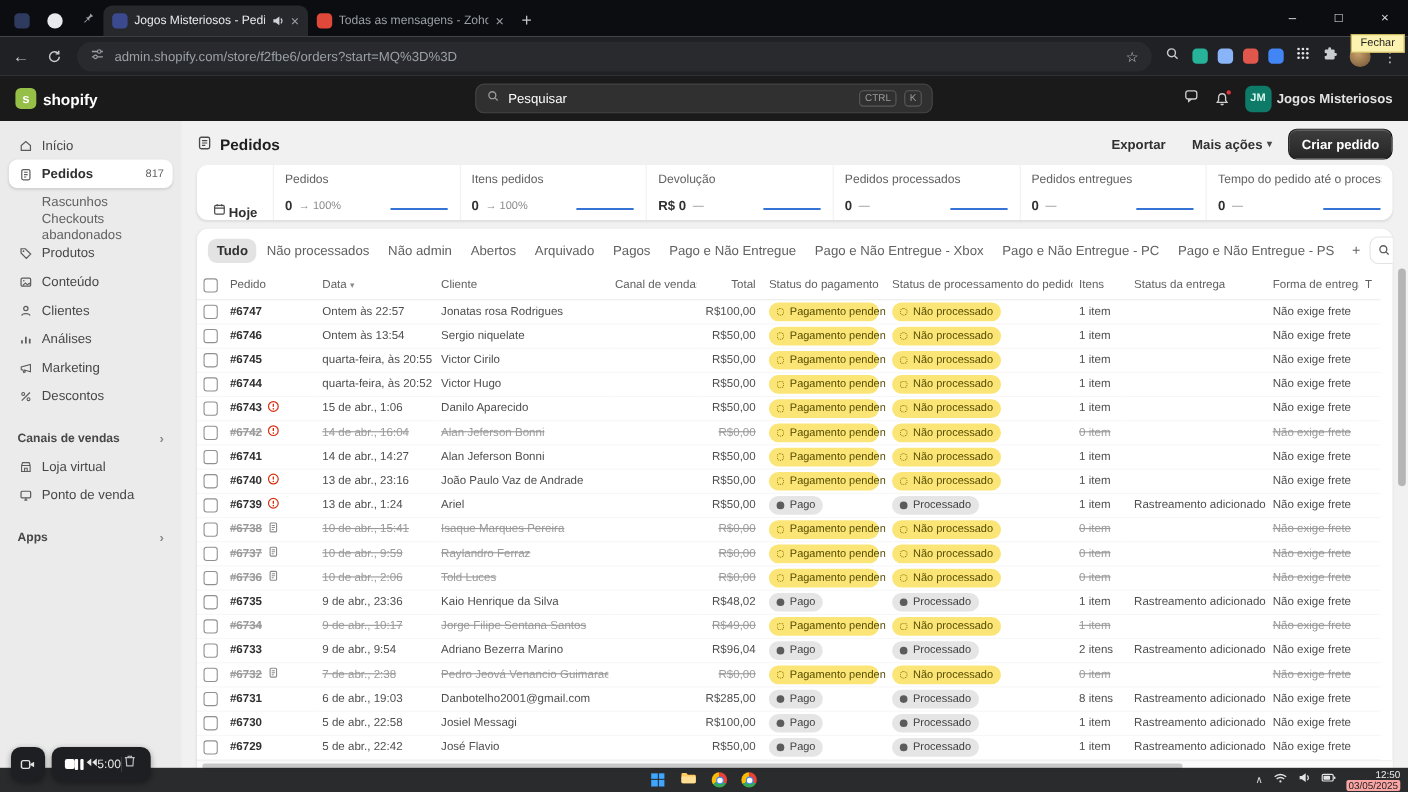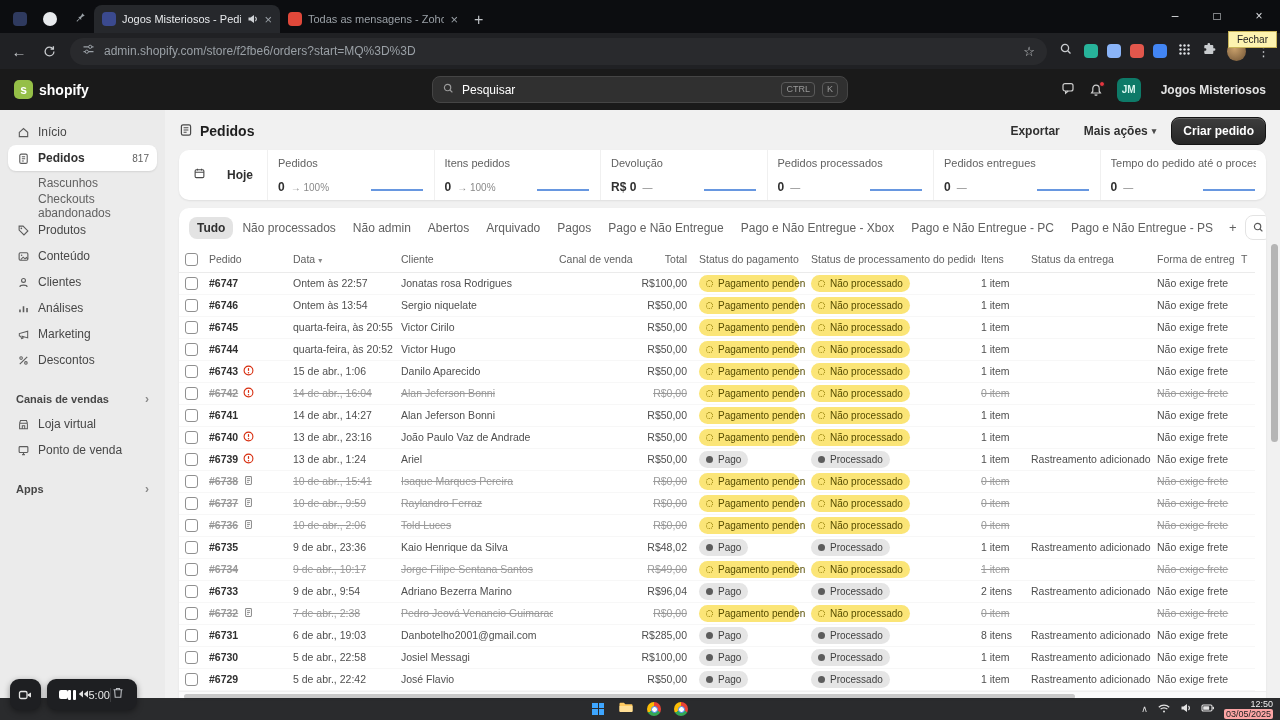--- a/index.html
+++ b/index.html
@@ -36,21 +36,21 @@
   .sh-header{height:41px;background:#1a1a1a;display:flex;align-items:center;padding:0 14px;position:relative}
   .sh-logo{display:flex;align-items:center;gap:6px}
   .bag{width:19px;height:19px;background:#95bf47;border-radius:5px;color:#fff;font-weight:bold;font-size:12px;display:flex;align-items:center;justify-content:center}
   .sh-word{color:#fff;font-size:14px;font-weight:700}
   .sh-search{position:absolute;left:432px;width:416px;height:27px;background:#303030;border:1px solid #454545;border-radius:8px;display:flex;align-items:center;padding:0 9px;gap:7px}
   .sh-search .ph{color:#ffffff;font-size:12px;flex:1}
   .kbd{border:1px solid #5a5a5a;color:#9a9a9a;font-size:9px;border-radius:4px;padding:1px 4px;line-height:11px}
   .sh-right{margin-left:auto;display:flex;align-items:center;gap:14px}
   .bell-wrap{position:relative;display:flex}
   .red-dot{position:absolute;top:-2px;right:-2px;width:6px;height:6px;border-radius:50%;background:#e4353f;border:1px solid #1a1a1a}
-  .account{display:flex;align-items:center;gap:20px}
+  .account{display:flex;align-items:center;gap:5px}
   .avatar{width:24px;height:24px;border-radius:6px;background:#0e7a68;color:#d9f6ef;font-size:10px;font-weight:700;display:flex;align-items:center;justify-content:center}
   .acct-name{color:#e3e3e3;font-size:12px;font-weight:600}
 
   
   .app-body{display:flex;height:610px}
   .sidebar{width:165px;background:#ebebeb;padding:9px 8px 0;flex:none;font-size:12px;overflow:hidden}
   .nav-item{display:flex;align-items:center;gap:8px;height:26px;padding:0 8px;border-radius:8px;color:#474747;font-weight:500;cursor:default}
   .nav-item.active{background:#fff;font-weight:700;color:#303030;box-shadow:0 1px 2px rgba(0,0,0,.1)}
   .nav-item.sub{padding-left:30px;height:23px;font-weight:400;color:#616161}
   .nav-icon{width:14px;display:flex;justify-content:center;flex:none}
@@ -61,21 +61,21 @@
   .main{flex:1;padding:8px 14px 0;overflow:hidden;position:relative}
   .page-head{display:flex;align-items:center;height:26px;margin-bottom:6px}
   .page-title{font-size:14px;font-weight:700;color:#1f1f1f;display:flex;gap:7px;align-items:center}
   .ph-actions{margin-left:auto;display:flex;gap:6px;align-items:center}
   .btn-ter{font-size:12px;font-weight:600;color:#303030;background:transparent;border:none;padding:5px 9px;border-radius:8px;display:flex;align-items:center;gap:4px}
   .caret{font-size:9px;color:#4a4a4a}
   .btn-pri{font-size:12px;font-weight:600;color:#fff;background:linear-gradient(#3d3d3d,#262626);border:1px solid #141414;border-radius:8px;padding:6px 11px;box-shadow:inset 0 1px 0 rgba(255,255,255,.18)}
 
   
   .stats{background:#fff;border-radius:10px;box-shadow:0 1px 2px rgba(0,0,0,.08);display:flex;align-items:stretch;height:50px;margin-bottom:8px}
-  .period{display:flex;align-items:center;gap:21px;padding:0 14px;font-size:12px;font-weight:600;color:#303030;flex:none}
+  .period{display:flex;align-items:flex-end;gap:2px;padding:0 14px;font-size:12px;font-weight:600;color:#303030;flex:none}
   .stat{flex:1;padding:7px 10px 6px;border-left:1px solid #f0f0f0;display:flex;flex-direction:column;justify-content:space-between;overflow:hidden}
   .s-label{font-size:11px;color:#616161;white-space:nowrap;overflow:hidden}
   .s-val-row{display:flex;align-items:center;gap:6px}
   .s-val{font-size:12px;font-weight:700;color:#303030}
   .s-delta{font-size:10px;color:#8a8a8a}
   .spark{margin-left:auto;display:flex}
 
   
   .tcard{background:#fff;border-radius:10px 10px 0 0;box-shadow:0 1px 2px rgba(0,0,0,.08);overflow:hidden;position:relative}
   .ftabs{display:flex;align-items:center;gap:1px;padding:7px 10px;font-size:12px;color:#616161;white-space:nowrap}

